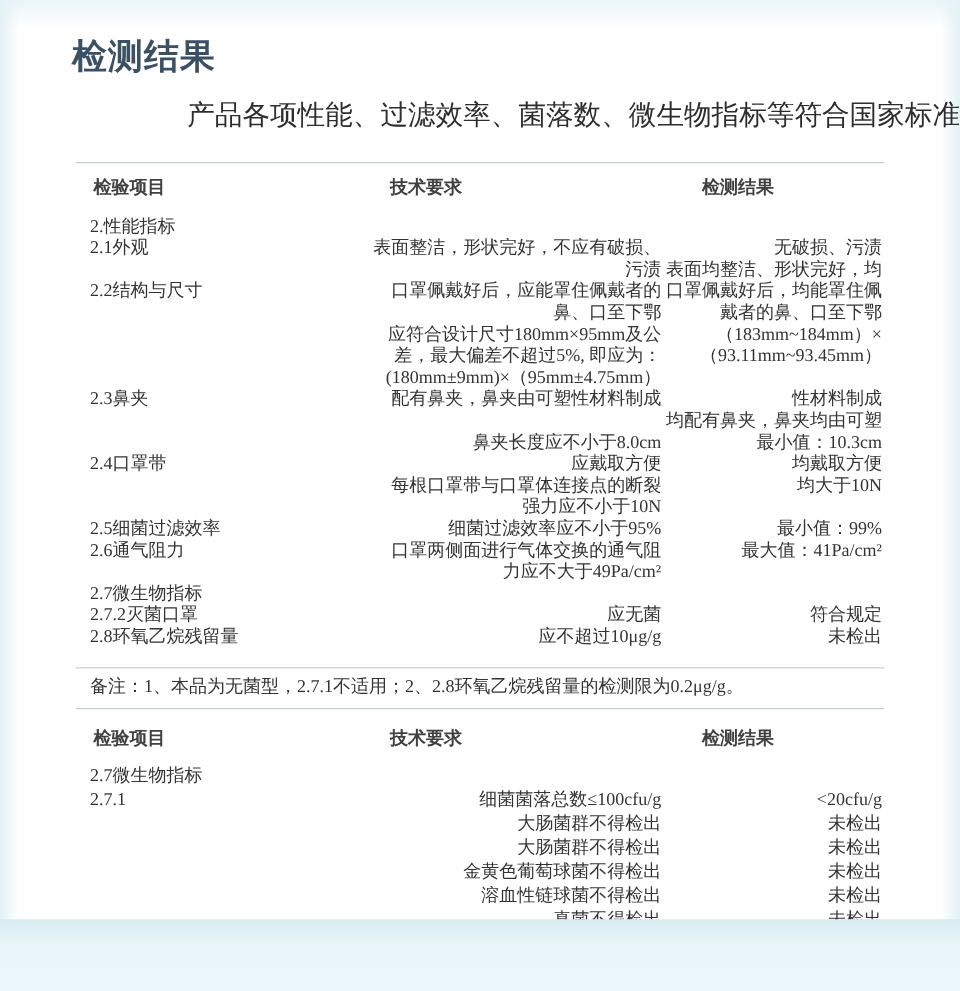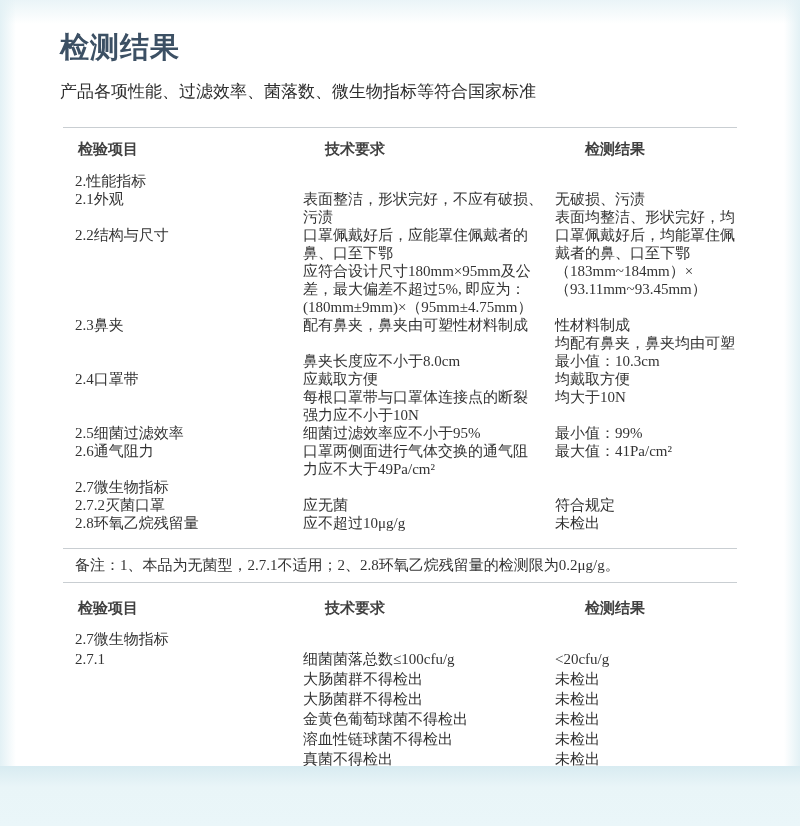--- a/index.html
+++ b/index.html
@@ -11,33 +11,33 @@
   .bg-top{position:absolute;top:0;left:0;right:0;height:24px;
     background:linear-gradient(180deg,#e3f1f5 0%,rgba(255,255,255,0) 100%);opacity:.75;}
   .bg-left{position:absolute;top:0;left:0;width:16px;height:768px;
     background:linear-gradient(90deg,#e3f1f5 0%,rgba(255,255,255,0) 100%);}
   .bg-right{position:absolute;top:0;right:0;width:16px;height:768px;
     background:linear-gradient(270deg,#e3f1f5 0%,rgba(255,255,255,0) 100%);}
   .footer-band{position:absolute;left:0;right:0;top:766px;height:60px;
     background:linear-gradient(180deg,#d8ebf1 0%,#e9f5f8 35%,#eaf6f9 100%);}
   .content{position:relative;padding-top:28px;}
   .title{font-size:29px;font-weight:bold;color:#3c5064;margin:0 0 12px 60px;letter-spacing:1px;}
-  .subtitle{font-size:17px;color:#2d2d2d;font-weight:500;margin:0 0 24px 60px;}
+  .subtitle{font-size:23px;color:#2d2d2d;font-weight:500;margin:0 0 24px 60px;text-align:right;}
 
   .rtable{margin-left:63px;width:674px;border-top:1px solid #c9ced2;
     font-family:"Liberation Serif","DejaVu Serif",serif;color:#333;font-size:15px;}
   .t-head{display:flex;padding-top:12px;margin-bottom:14px;font-weight:bold;color:#404040;line-height:18px;}
   .h-item{width:240px;padding-left:15px;box-sizing:border-box;}
   .h-req{width:252px;padding-left:22px;box-sizing:border-box;}
   .h-res{flex:1;padding-left:30px;box-sizing:border-box;}
 
   .t-row{display:flex;line-height:18px;}
   .c-item{width:240px;padding-left:12px;box-sizing:border-box;}
   .c-sub{flex:1;display:flex;flex-direction:column;}
-  .pair{display:flex;}
+  .pair{display:flex;text-align:right;}
   .c-req{width:252px;box-sizing:border-box;padding-right:4px;}
   .c-res{flex:1;padding-right:2px;}
   .t-note{border-top:1px solid #c9ced2;margin-top:16px;padding:7px 0 8px 12px;line-height:18px;}
 
   .rtable.second{margin-top:0;}
   .rtable.second .t-head{padding-top:16px;margin-bottom:12px;}
   .rtable.second .t-row{line-height:20px;}
 </style>
 </head>
 <body>

